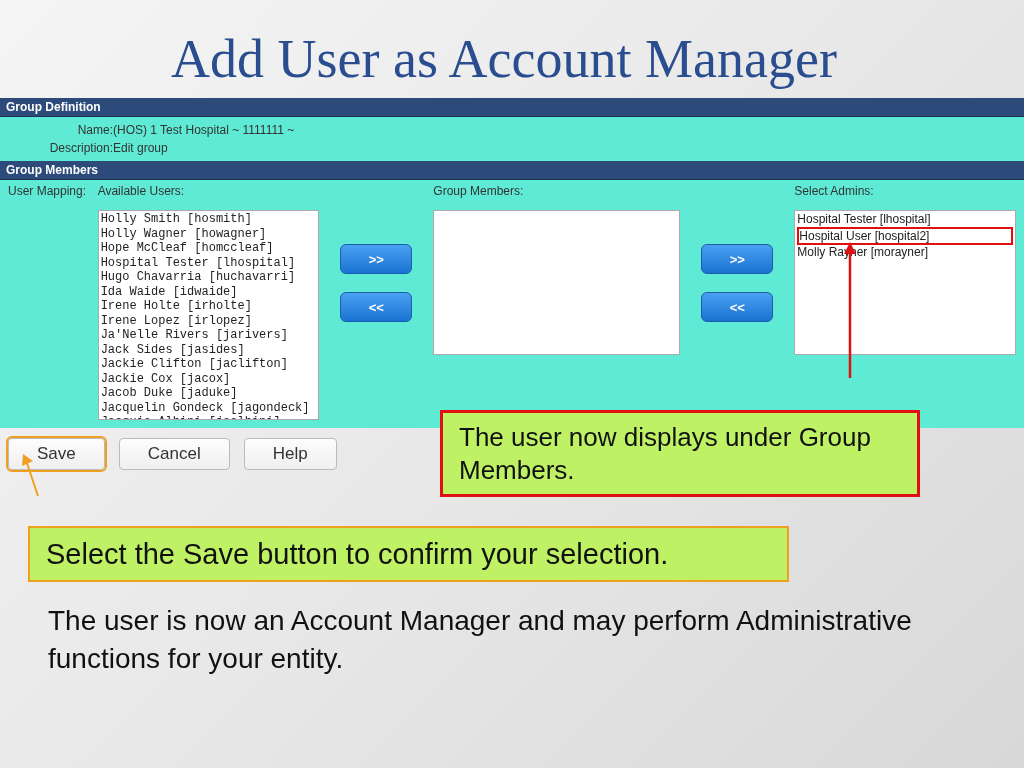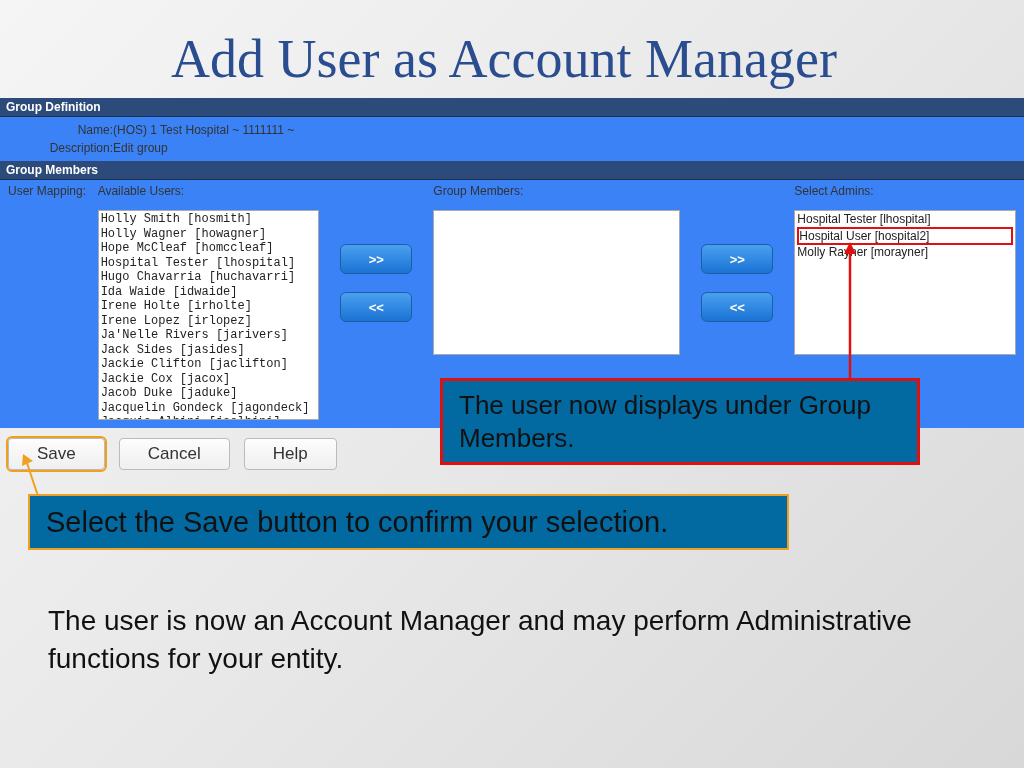--- a/index.html
+++ b/index.html
@@ -12,21 +12,21 @@
   .title {
     font-family: Georgia, 'Times New Roman', serif;
     font-size: 54px;
     color: #2a4d8f;
     text-align: center;
     padding: 28px 16px 8px 0;
     font-weight: normal;
   }
   .app-panel {
     margin: 0;
-    background: #3b82f6;
+    background: #5eead4;
   }
   .section-header {
     background: #2c4a7a;
     color: #fff;
     font-weight: bold;
     font-size: 12px;
     padding: 2px 6px;
     border-bottom: 1px solid #1a3050;
   }
   .section-body { padding: 4px 8px; font-size: 12px; color: #222; }
@@ -94,26 +94,27 @@
     padding: 5px 28px;
     font-size: 17px;
     color: #333;
     cursor: pointer;
   }
   .flat-btn.save-hl {
     outline: 2px solid #f0a020;
   }
   .callout {
     position: absolute;
-    background: #0369a1;
+    background: #bef264;
     font-family: 'Century Gothic', 'Segoe UI', sans-serif;
     font-size: 26px;
     color: #111;
     padding: 8px 16px;
     line-height: 1.25;
+    margin-top: 32px;
   }
   .callout.red { border: 3px solid #e01010; }
   .callout.orange { border: 2px solid #f0a020; }
   .body-text {
     position: absolute;
     font-family: 'Century Gothic', 'Segoe UI', sans-serif;
     font-size: 28px;
     color: #111;
     line-height: 1.35;
   }

